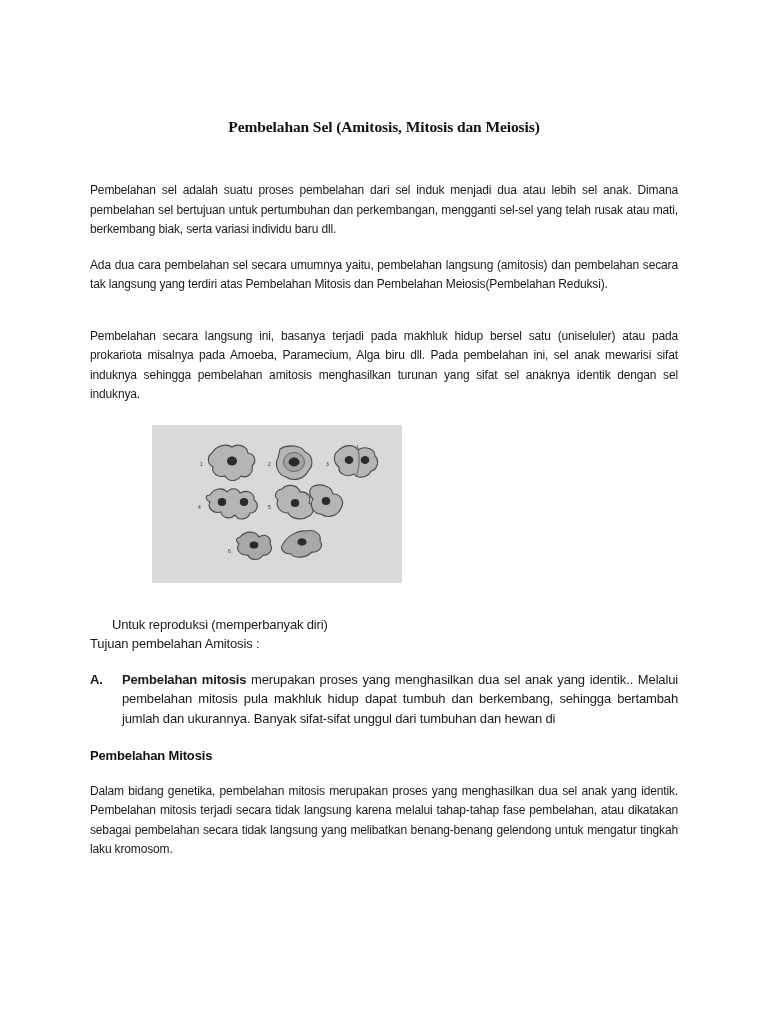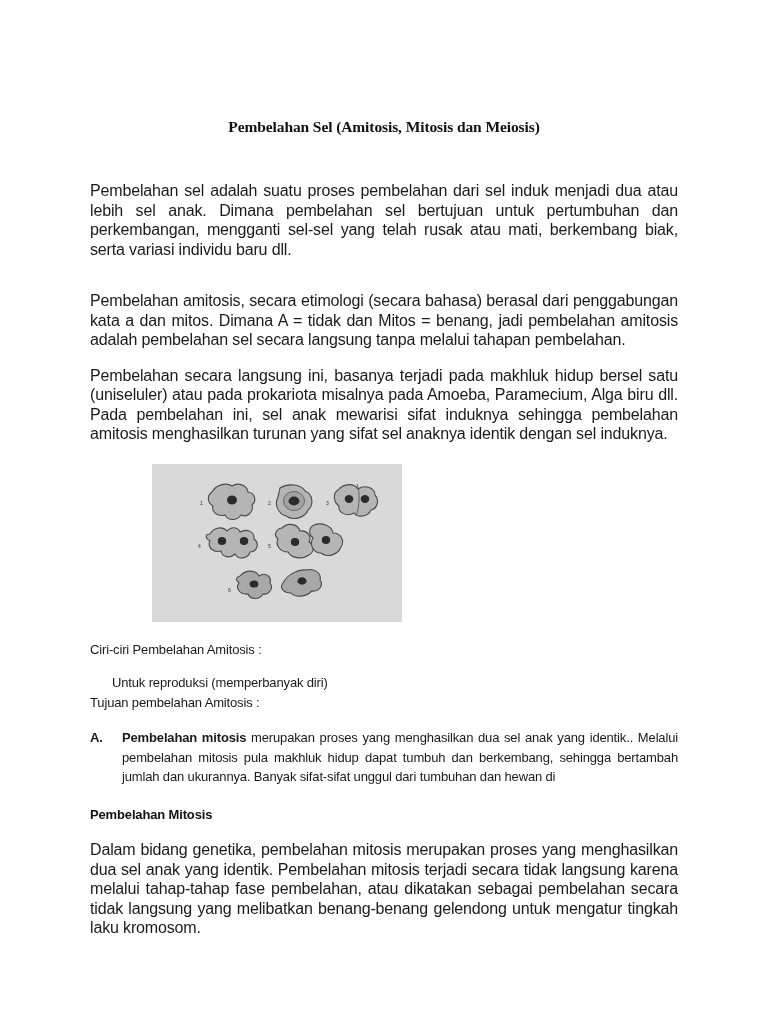--- a/index.html
+++ b/index.html
@@ -31,21 +31,21 @@
   .doc-title {
     font-family: "Liberation Serif", serif;
     font-weight: bold;
     font-size: 15.5px;
     text-align: center;
     letter-spacing: -0.1px;
     margin: 0 0 0 0;
     color: #111;
   }
   p.body-par {
-    font-size: 16px;
+    font-size: 12px;
     line-height: 19.5px;
     text-align: justify;
     margin: 0;
     color: #1a1a1a;
     letter-spacing: -0.15px;
   }
   .gap-title { height: 45px; }
   .gap-par { height: 16px; }
   .gap-small { height: 14px; }
 
@@ -120,24 +120,24 @@
   <div class="content">
 
     <h1 class="doc-title">Pembelahan Sel (Amitosis, Mitosis dan Meiosis)</h1>
 
     <div class="gap-title"></div>
 
     <p class="body-par">Pembelahan sel adalah suatu proses pembelahan dari sel induk menjadi dua atau lebih sel anak. Dimana pembelahan sel bertujuan untuk pertumbuhan dan perkembangan, mengganti sel-sel yang telah rusak atau mati, berkembang biak, serta variasi individu baru dll.</p>
 
     <div class="gap-par"></div>
 
+    <p class="body-par">Ada dua cara pembelahan sel secara umumnya yaitu, pembelahan langsung (amitosis) dan pembelahan secara tak langsung yang terdiri atas Pembelahan Mitosis dan Pembelahan Meiosis(Pembelahan Reduksi).</p>
 
     <div class="gap-par"></div>
 
-    <p class="body-par">Pembelahan amitosis, secara etimologi (secara bahasa) berasal dari penggabungan kata a dan mitos. Dimana A = tidak dan Mitos = benang, jadi pembelahan amitosis adalah pembelahan sel secara langsung tanpa melalui tahapan pembelahan.</p>
 
     <div class="gap-par"></div>
 
     <p class="body-par">Pembelahan secara langsung ini, basanya terjadi pada makhluk hidup bersel satu (uniseluler) atau pada prokariota misalnya pada Amoeba, Paramecium, Alga biru dll. Pada pembelahan ini, sel anak mewarisi sifat induknya sehingga pembelahan amitosis menghasilkan turunan yang sifat sel anaknya  identik dengan sel induknya.</p>
 
     <div style="height:20px"></div>
 
     <div class="figure-wrap">
       <div class="figure-box">
         <svg width="250" height="158" viewBox="0 0 250 158">
@@ -202,21 +202,20 @@
                      C132 129, 127 124, 131 119 Z" fill="#a8a8a8" stroke="#4a4a4a" stroke-width="1.1"></path>
             <ellipse cx="150" cy="117" rx="4.6" ry="3.7" fill="#2b2b2b"></ellipse>
             <text x="76" y="128" font-family="Liberation Sans, sans-serif" font-size="5" fill="#333">6</text>
           </g>
         </svg>
       </div>
     </div>
 
     <div style="height:18px"></div>
 
-    <p class="line">Ciri-ciri Pembelahan Amitosis :</p>
 
 
     <div class="gap-small"></div>
 
     <p class="line sub-line">Untuk reproduksi (memperbanyak diri)</p>
 
     <p class="line">Tujuan pembelahan Amitosis :</p>
 
     <div style="height:16px"></div>
 

